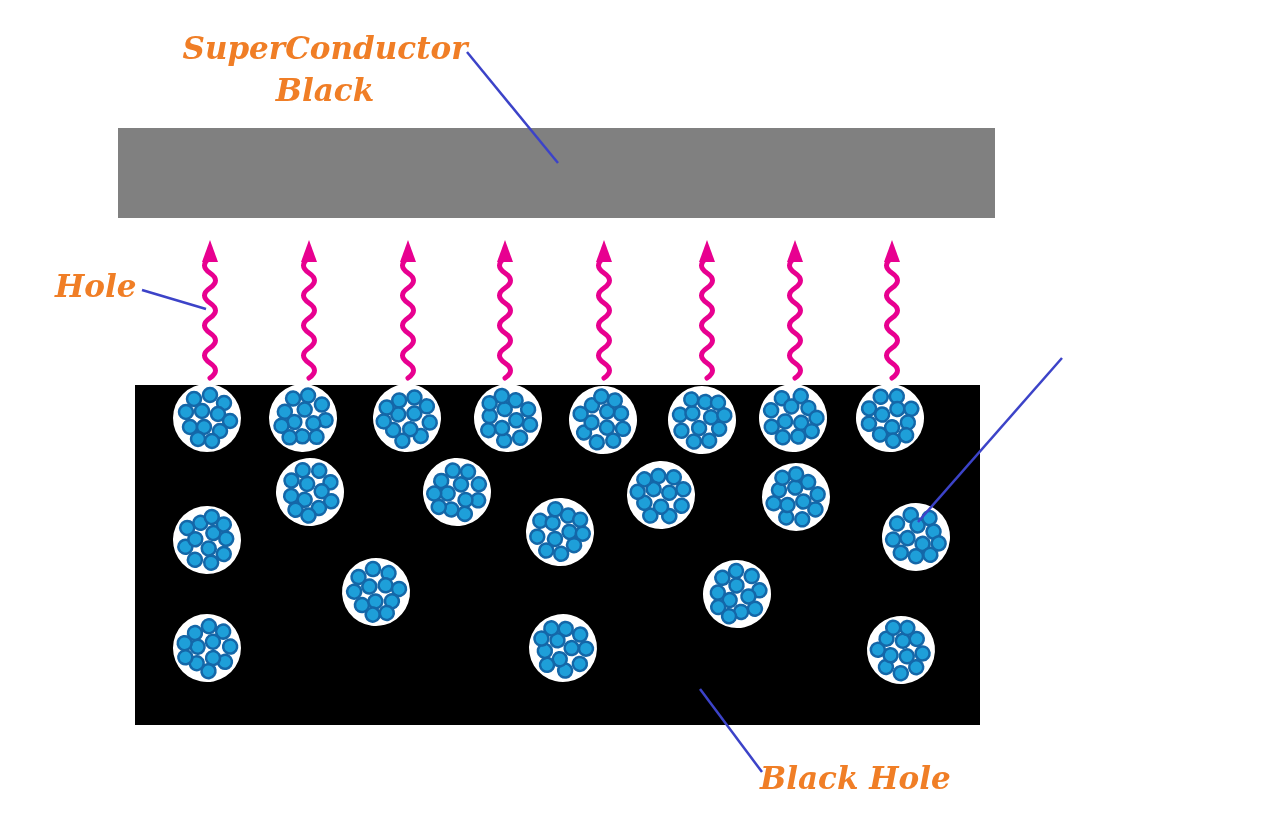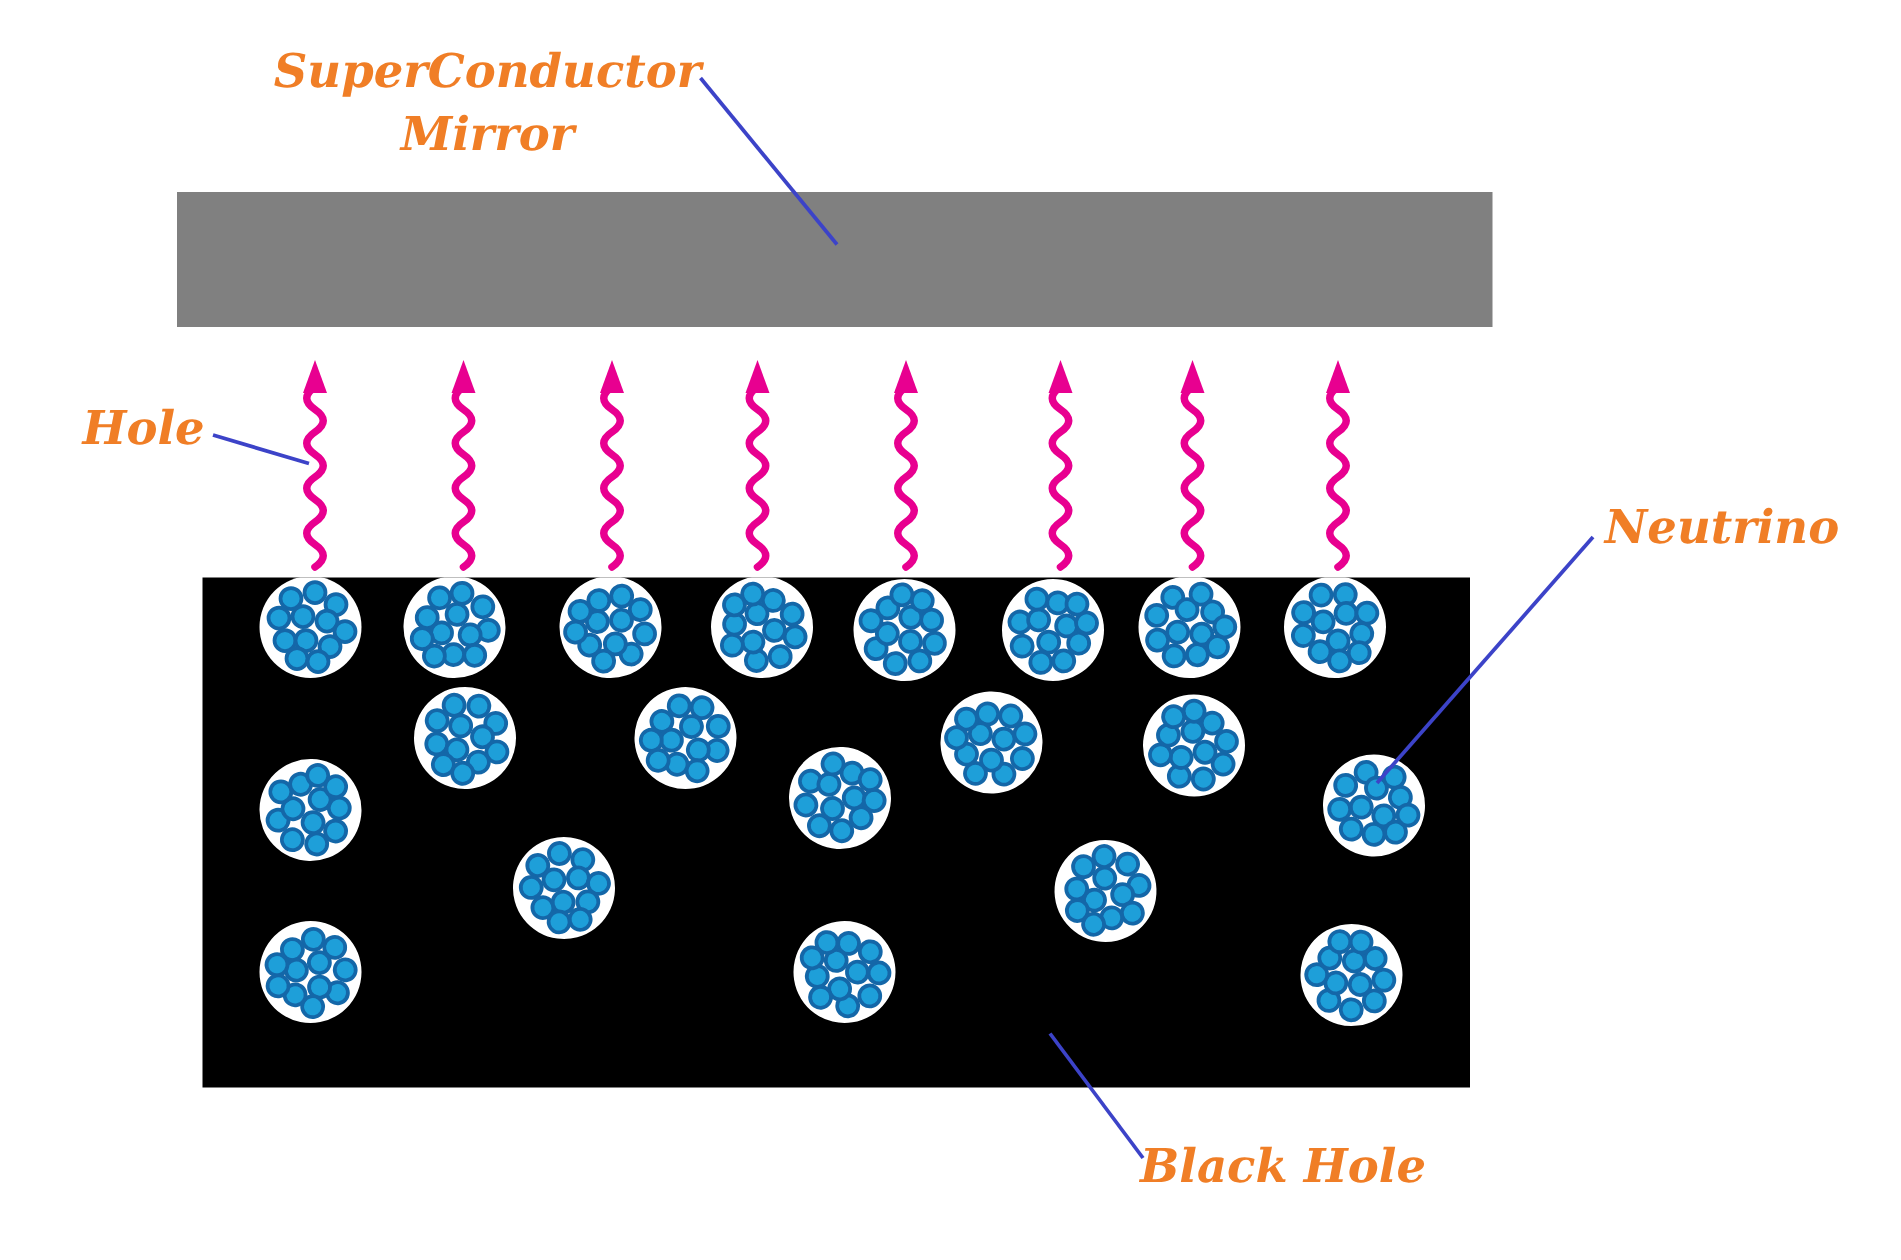--- a/index.html
+++ b/index.html
@@ -378,24 +378,23 @@
         </g>
       </g>
       <line x1="467" y1="52" x2="558" y2="163" stroke="#3C43C8" stroke-width="2.5"></line>
       <line x1="142" y1="290" x2="206" y2="309" stroke="#3C43C8" stroke-width="2.5"></line>
       <line x1="1062" y1="358" x2="918" y2="522" stroke="#3C43C8" stroke-width="2.5"></line>
       <line x1="762" y1="772" x2="700" y2="689" stroke="#3C43C8" stroke-width="2.5"></line>
     </svg>
 
   <div id="mirror-label" class="diagram-label two-line" style="color: rgb(240, 126, 38);">
     <div>SuperConductor</div>
-    <div>Mirror</div>
+    <div>Black</div>
   </div>
 
   <div id="heat-label" class="diagram-label" style="color: rgb(240, 126, 38);">Hole</div>
 
   <div id="neutrino-label" class="diagram-label two-line" style="color: rgb(240, 126, 38);">
-    <div>Neutrino</div>
   </div>
 
   <div id="blackhole-label" class="diagram-label" style="color: rgb(240, 126, 38);">Black Hole</div>
 
 </div>
 
 </body></html>

